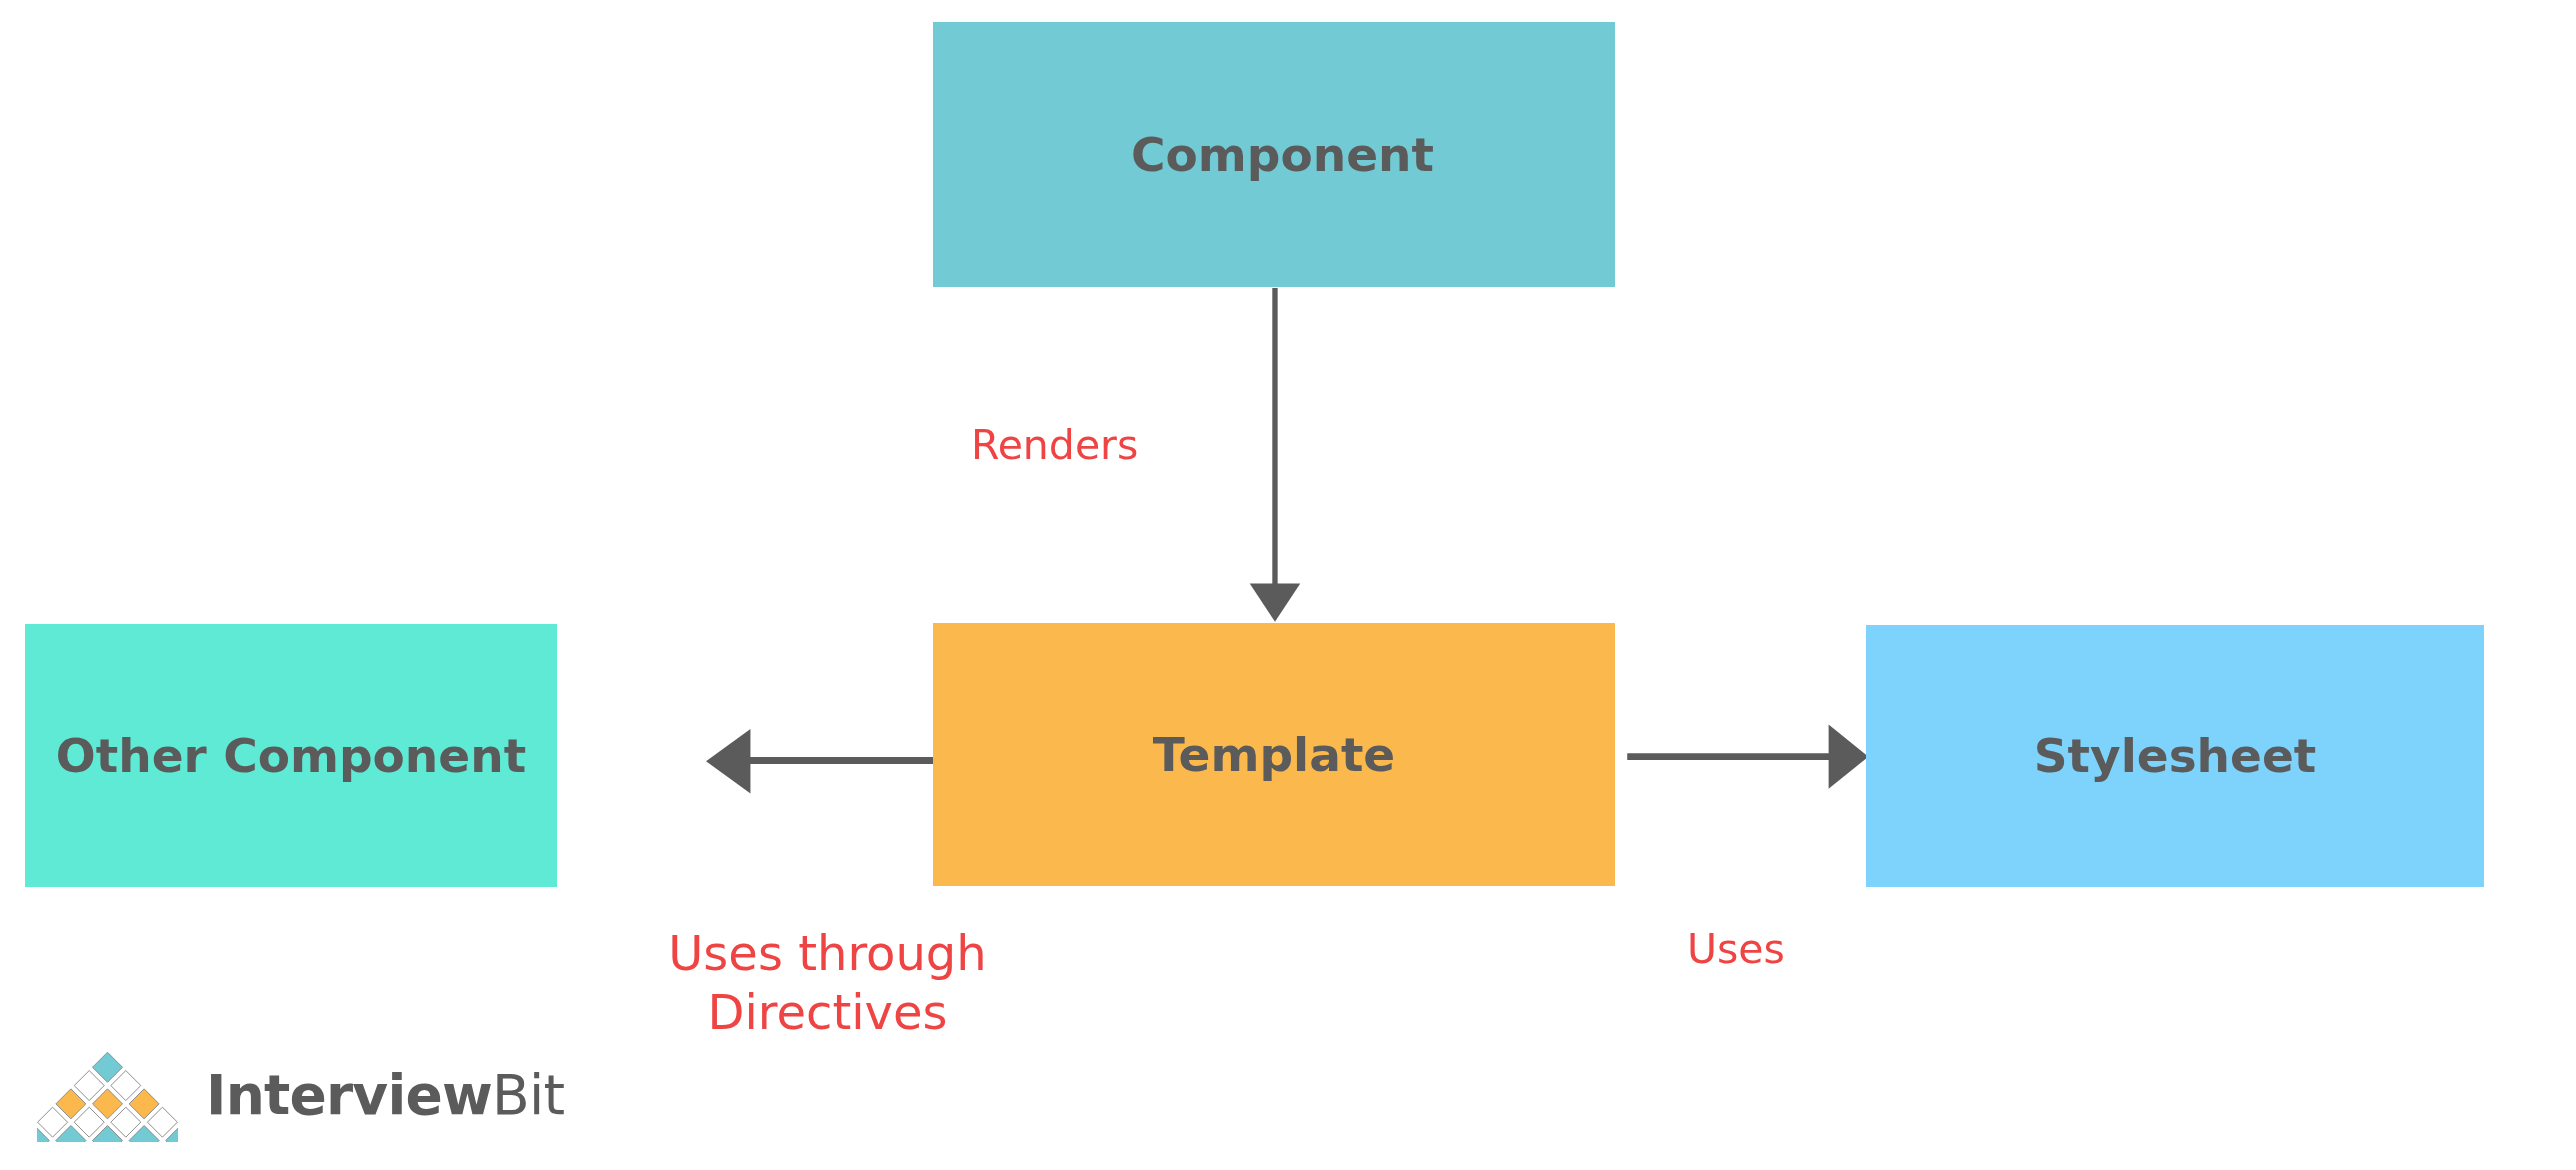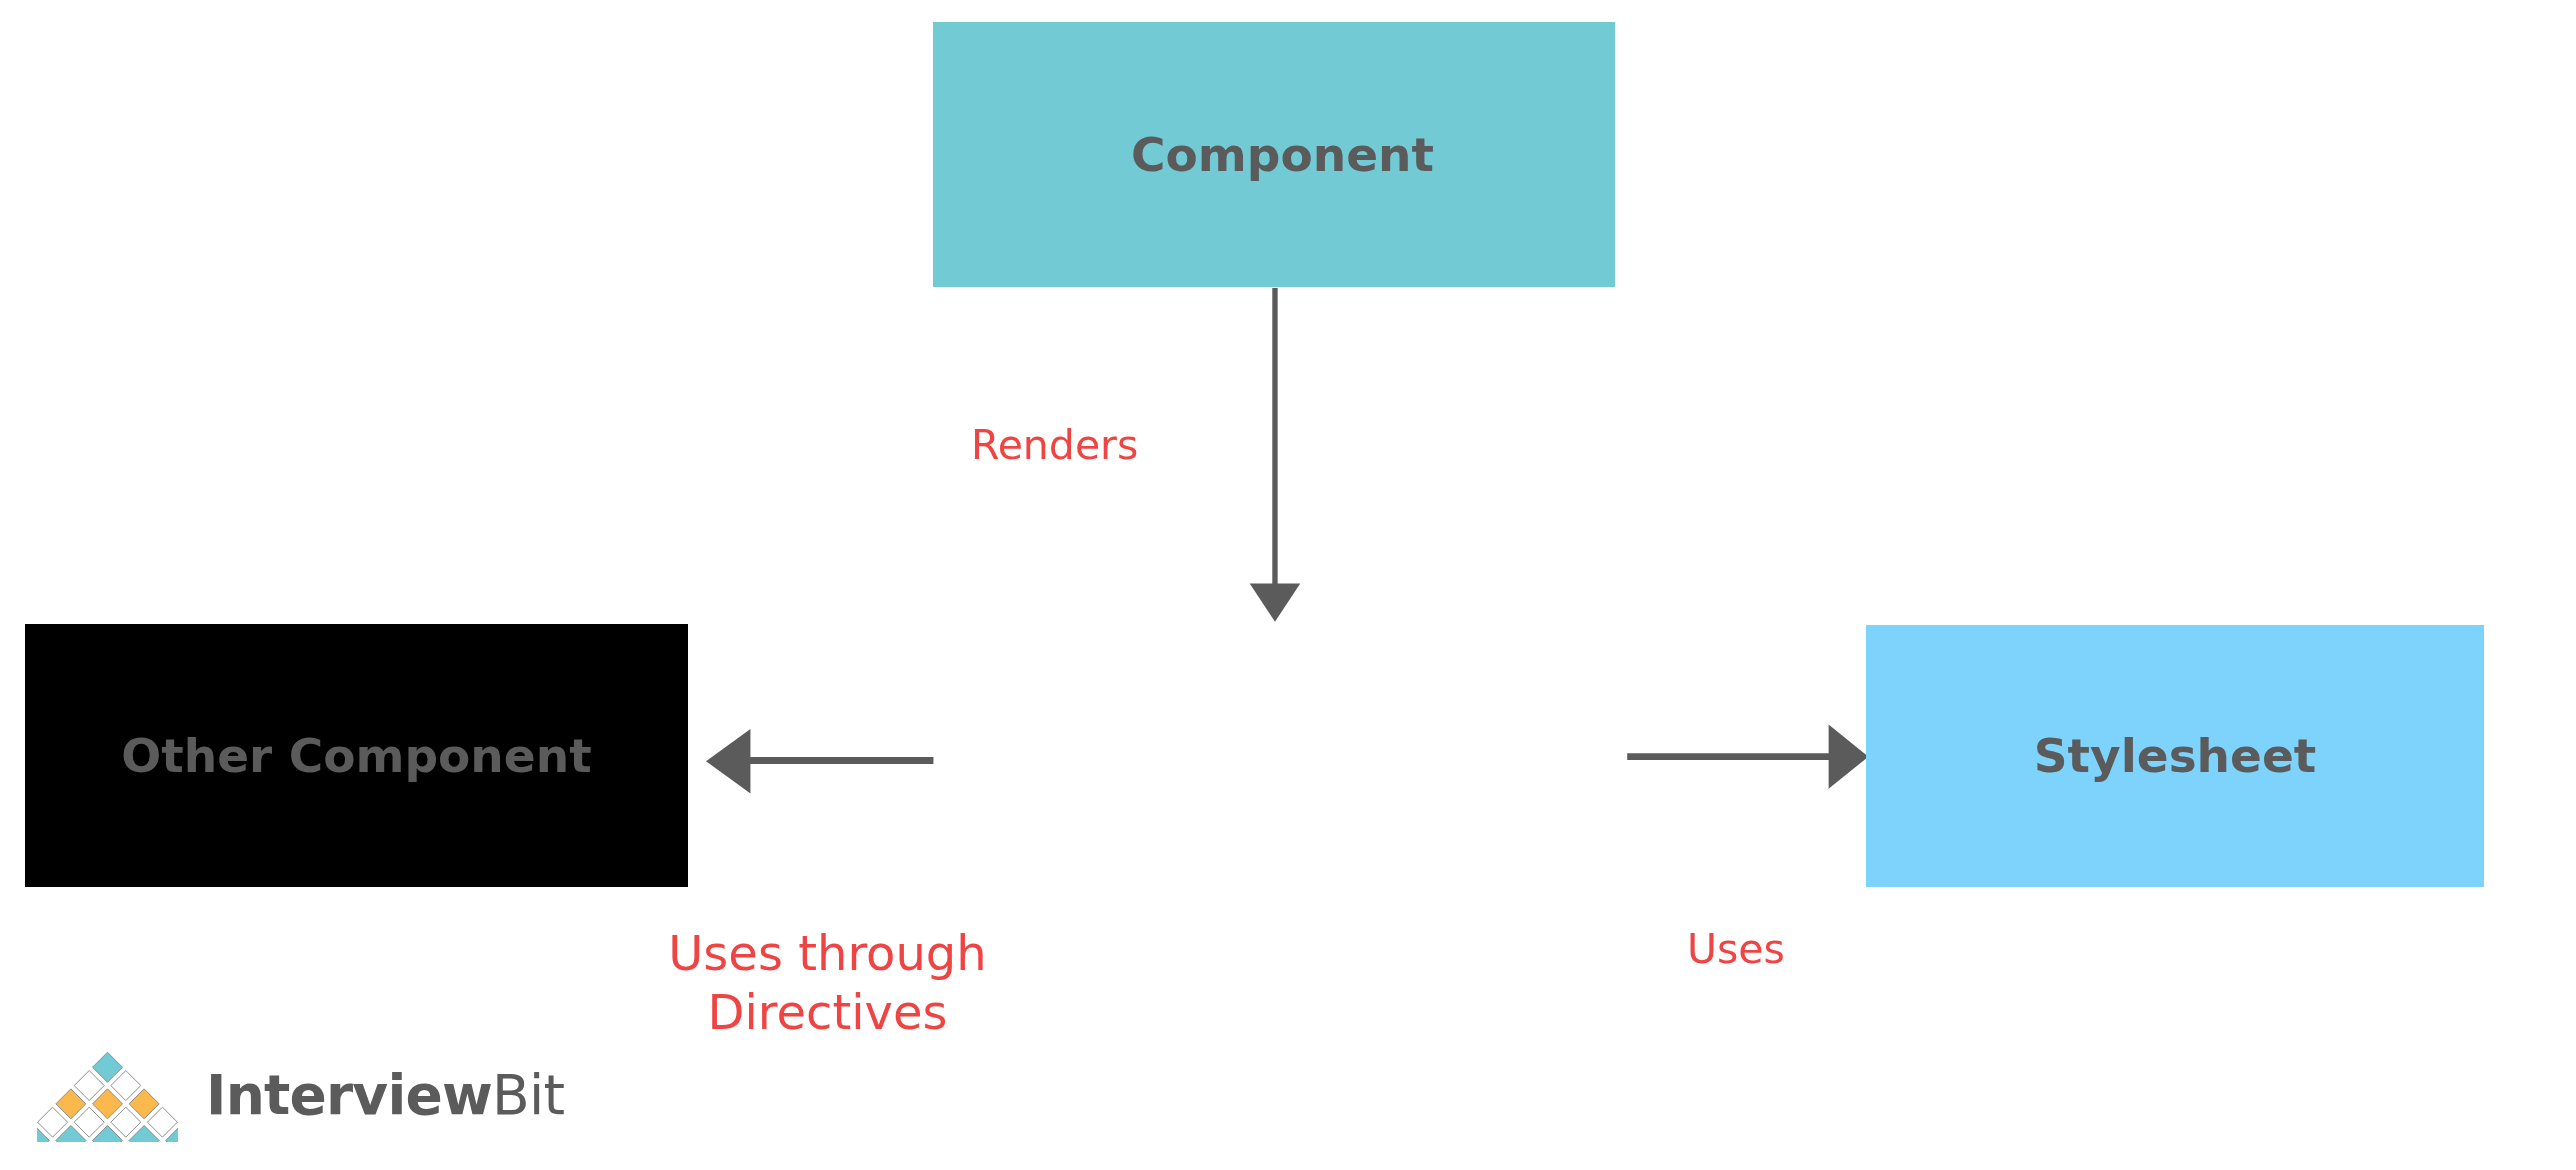--- a/index.html
+++ b/index.html
@@ -42,23 +42,23 @@
     left: 933px;
     top: 22px;
     width: 682px;
     height: 265px;
     background: #72cbd4;
     padding-left: 17px;
   }
   #node-other-component {
     left: 25px;
     top: 624px;
-    width: 663px;
+    width: 532px;
     height: 263px;
-    background: #000000;
+    background: #5eead4;
   }
   #node-template {
     left: 933px;
     top: 623px;
     width: 682px;
     height: 263px;
     background: #fbb94d;
   }
   #node-stylesheet {
     left: 1866px;
@@ -156,20 +156,23 @@
   </svg>
 
   <div class="node" id="node-component">
     <span class="node-label">Component</span>
   </div>
 
   <div class="node" id="node-other-component">
     <span class="node-label">Other Component</span>
   </div>
 
+  <div class="node" id="node-template">
+    <span class="node-label">Template</span>
+  </div>
 
   <div class="node" id="node-stylesheet">
     <span class="node-label">Stylesheet</span>
   </div>
 
   <div class="edge-label" id="label-renders">Renders</div>
 
   <div class="edge-label" id="label-uses-through-directives">Uses through
 Directives</div>
 

